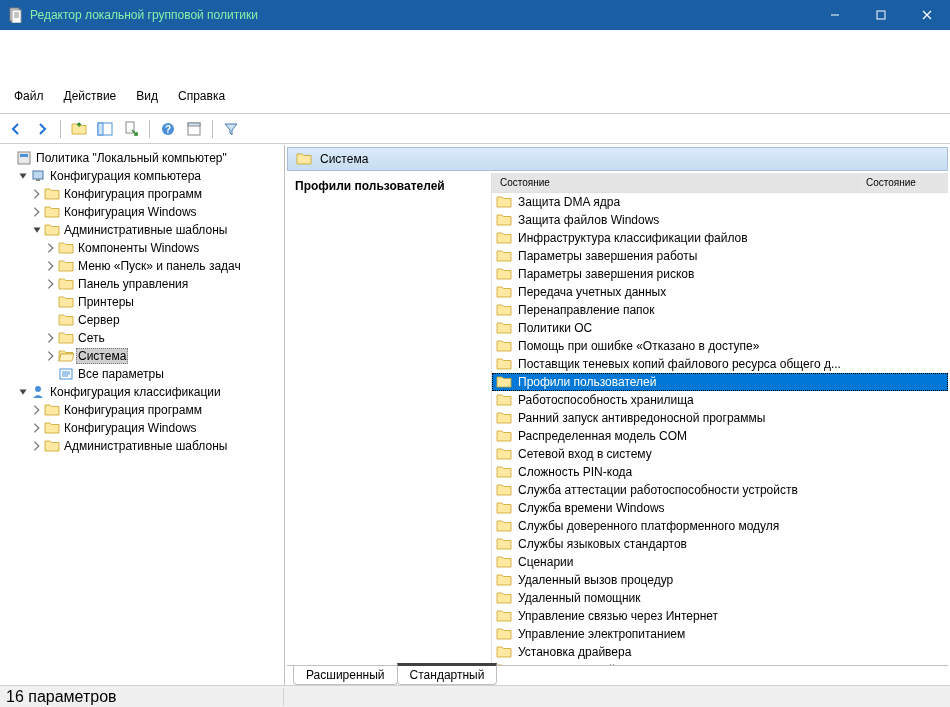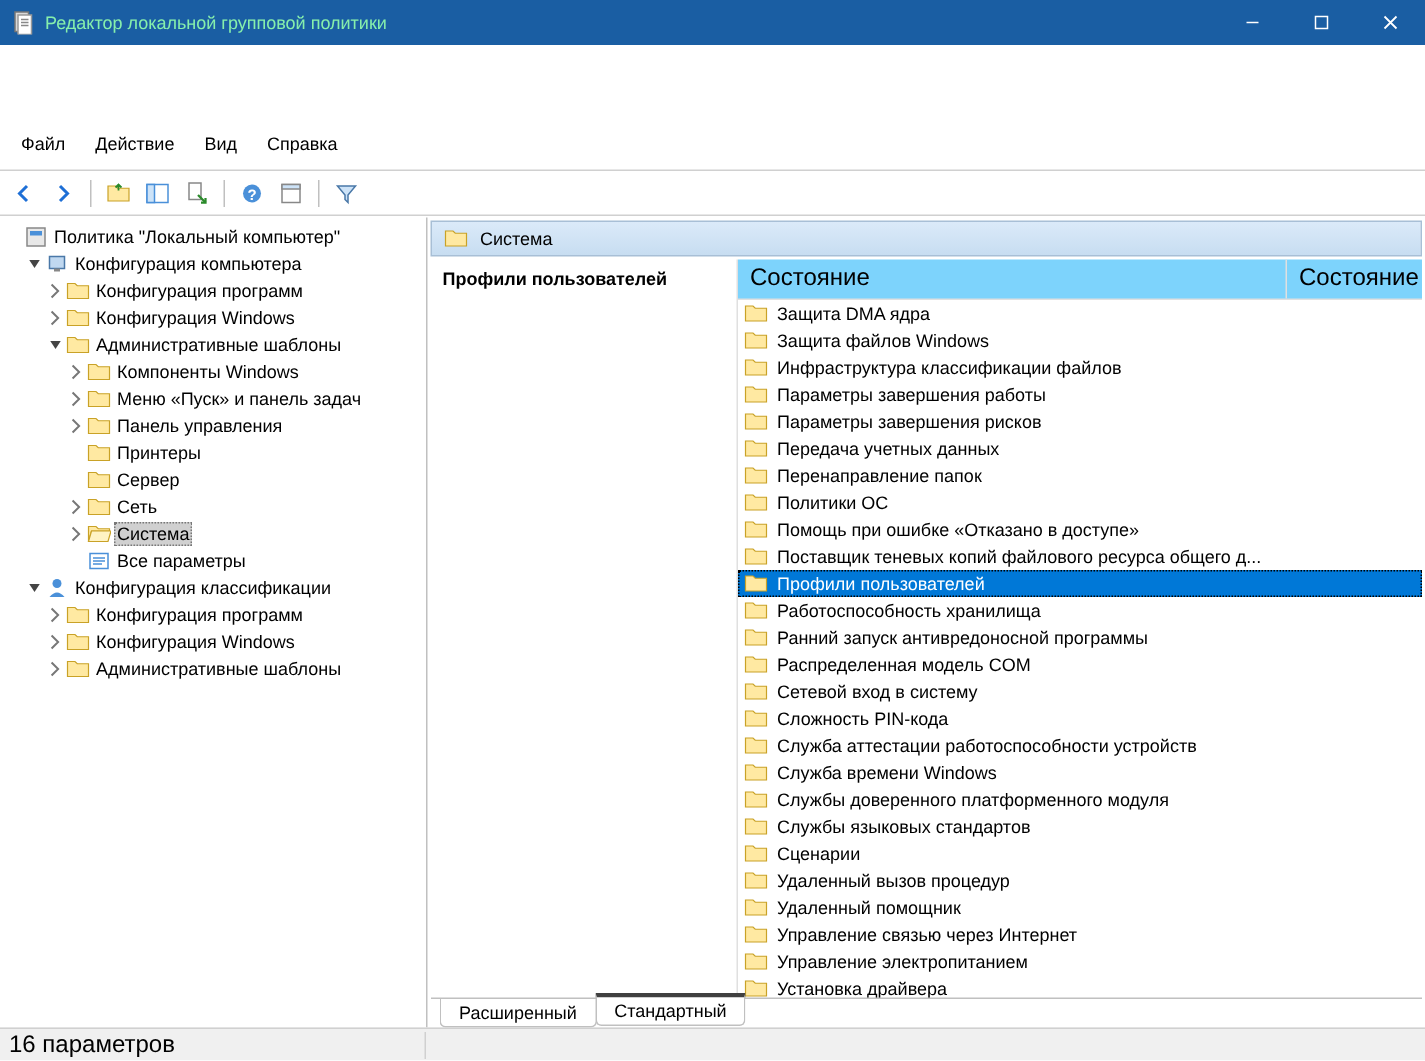--- a/index.html
+++ b/index.html
@@ -113,22 +113,22 @@
   .left-col b { font-size: 12px; }
   .right-col {
     flex: 1;
     display: flex;
     flex-direction: column;
     min-width: 0;
   }
   .list-header {
     display: flex;
     border-bottom: 1px solid #e0e0e0;
-    background: #7dd3fc;
-    font-size: 16px;
+    background: #e5e5e5;
+    font-size: 10px;
   }
   .list-header .col1 {
     flex: 1;
     padding: 4px 8px;
     border-right: 1px solid #e0e0e0;
   }
   .list-header .col2 {
     width: 90px;
     padding: 4px 8px;
   }
@@ -151,21 +151,21 @@
     background: #0078d7;
     color: #fff;
     border: 1px dotted #000;
     padding: 0 3px;
   }
 
   
   .bottom-tabs {
     height: 20px;
     display: flex;
-    align-items: flex-end;
+    align-items: center;
     padding-left: 8px;
     position: relative;
   }
   .bottom-tabs::before {
     content: "";
     position: absolute;
     top: 0; left: 2px; right: 2px;
     border-top: 1px solid #c0c0c0;
   }
   .btab {

